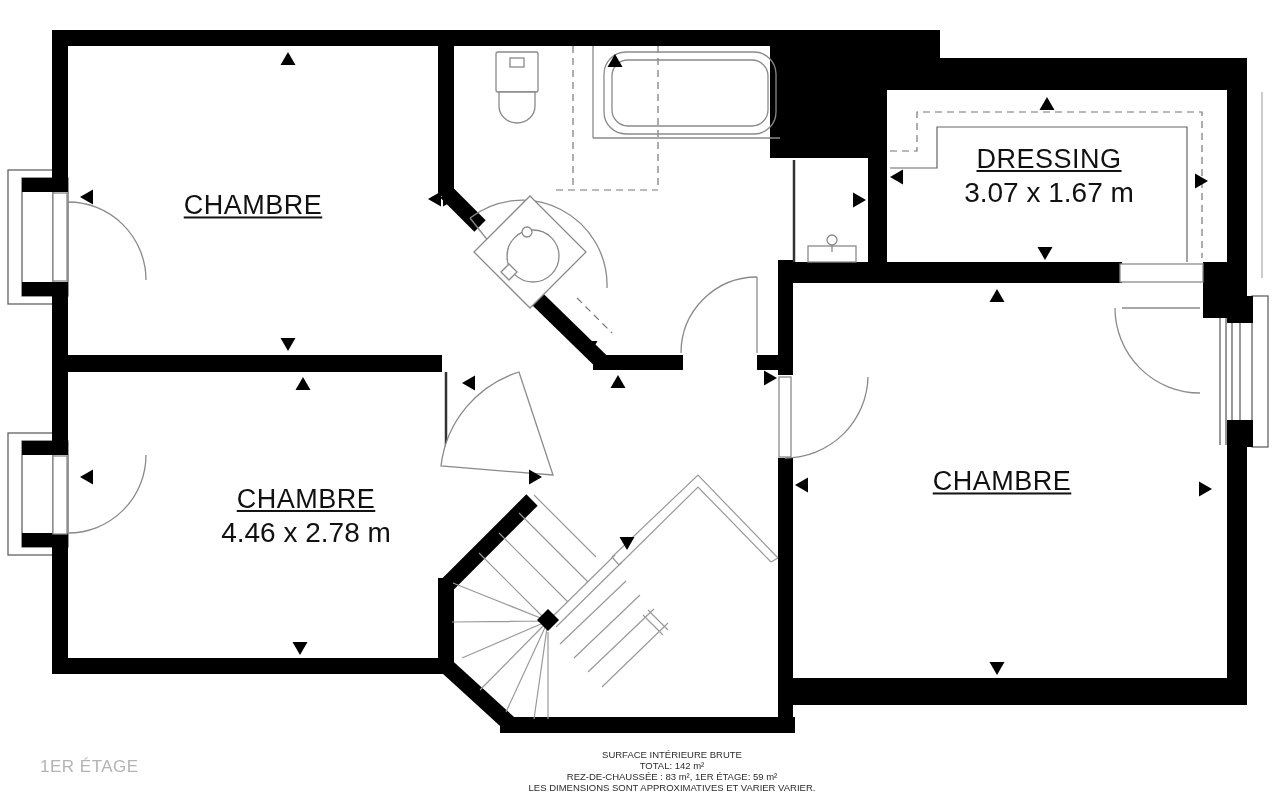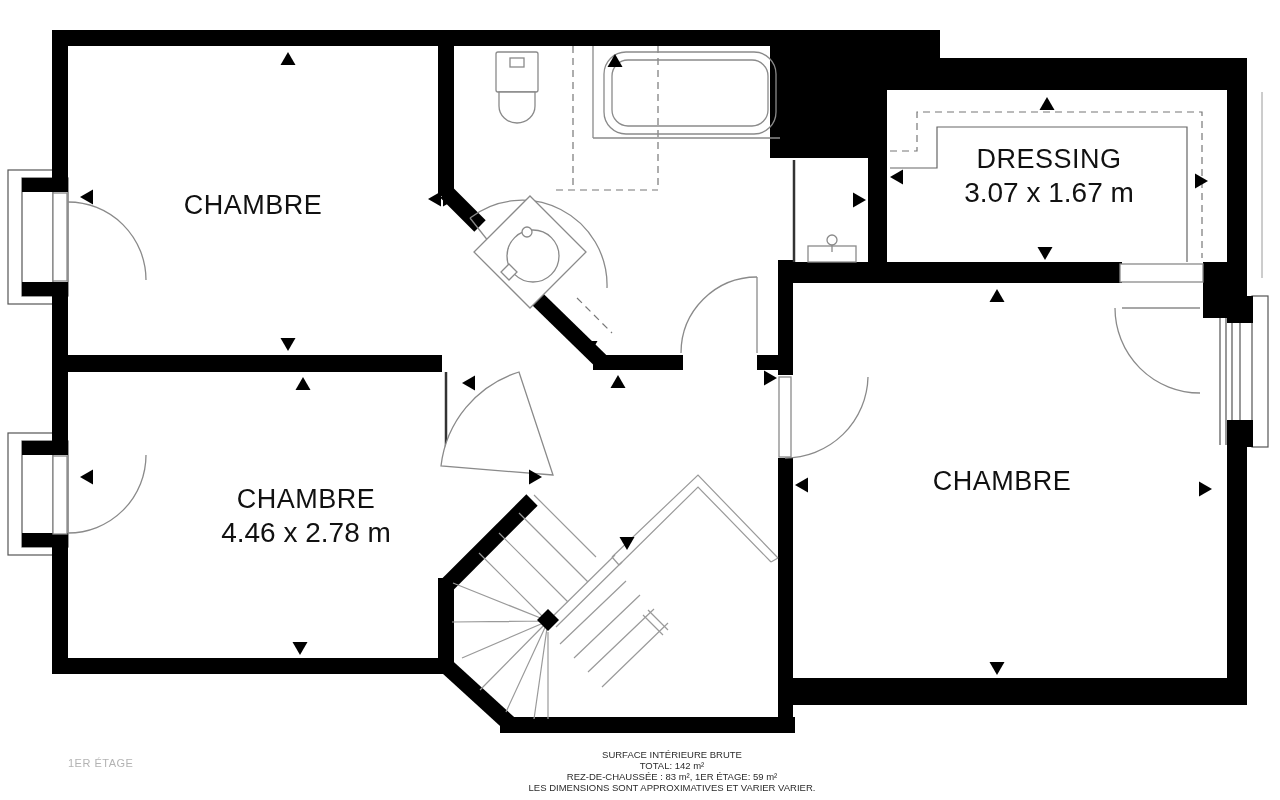--- a/index.html
+++ b/index.html
@@ -1,25 +1,25 @@
 <!DOCTYPE html>
 <html><head>
 <meta charset="utf-8">
 <style>
   html,body{margin:0;padding:0;background:#fff;}
   .plan{position:relative;width:1280px;height:800px;background:#ffffff;overflow:hidden;
         font-family:"Liberation Sans", sans-serif;}
   .plan svg{position:absolute;left:0;top:0;}
   .room-label{position:absolute;transform:translate(-50%,-50%);text-align:center;
               color:#111;white-space:nowrap;pointer-events:none;}
-  .room-name{font-size:27px;letter-spacing:.5px;line-height:1.15;}
+  .room-name{font-size:27px;letter-spacing:.5px;line-height:1.15;text-decoration:underline;}
   .room-dims{font-size:28px;line-height:1.25;}
   .footer{position:absolute;left:628px;top:749px;transform:translateX(-50%);
           text-align:center;color:#2b2b2b;font-size:9.5px;line-height:11px;white-space:nowrap;margin-left:44px;}
-  .floor-tag{position:absolute;left:68px;top:757px;color:#b3b3b3;font-size:11px;letter-spacing:.5px;}
+  .floor-tag{position:absolute;left:40px;top:757px;color:#b3b3b3;font-size:17px;letter-spacing:.5px;}
 </style>
 </head>
 <body>
 
 <div class="plan">
 
 <svg width="1280" height="800" viewBox="0 0 1280 800">
 
   <g fill="none" stroke="#555" stroke-width="1.2">
     <rect x="8" y="170" width="45" height="134"></rect>

